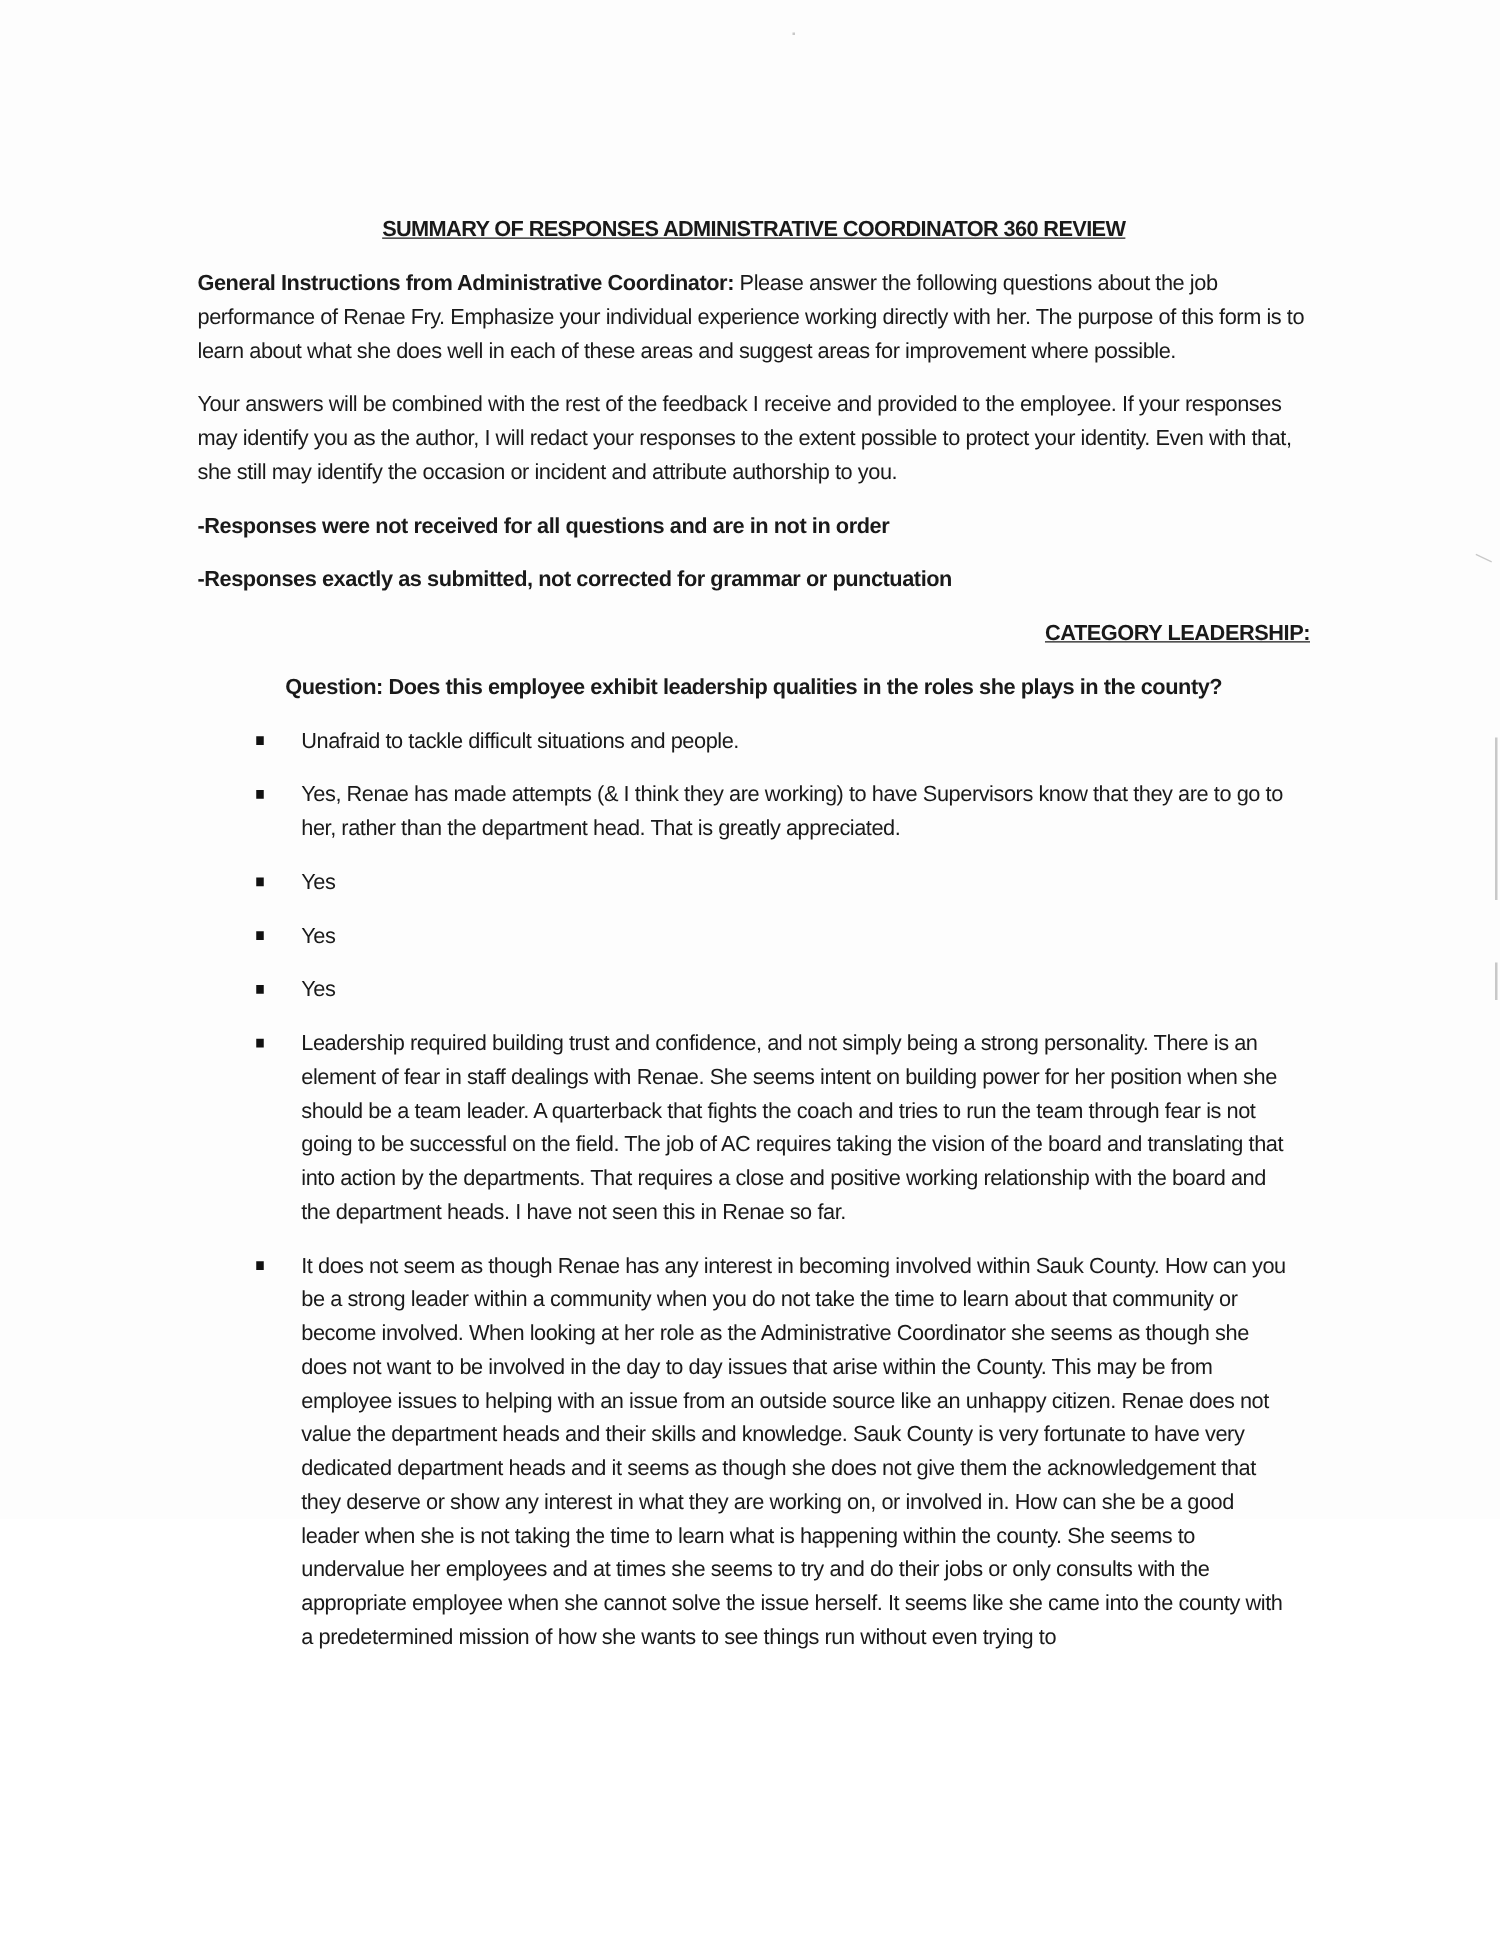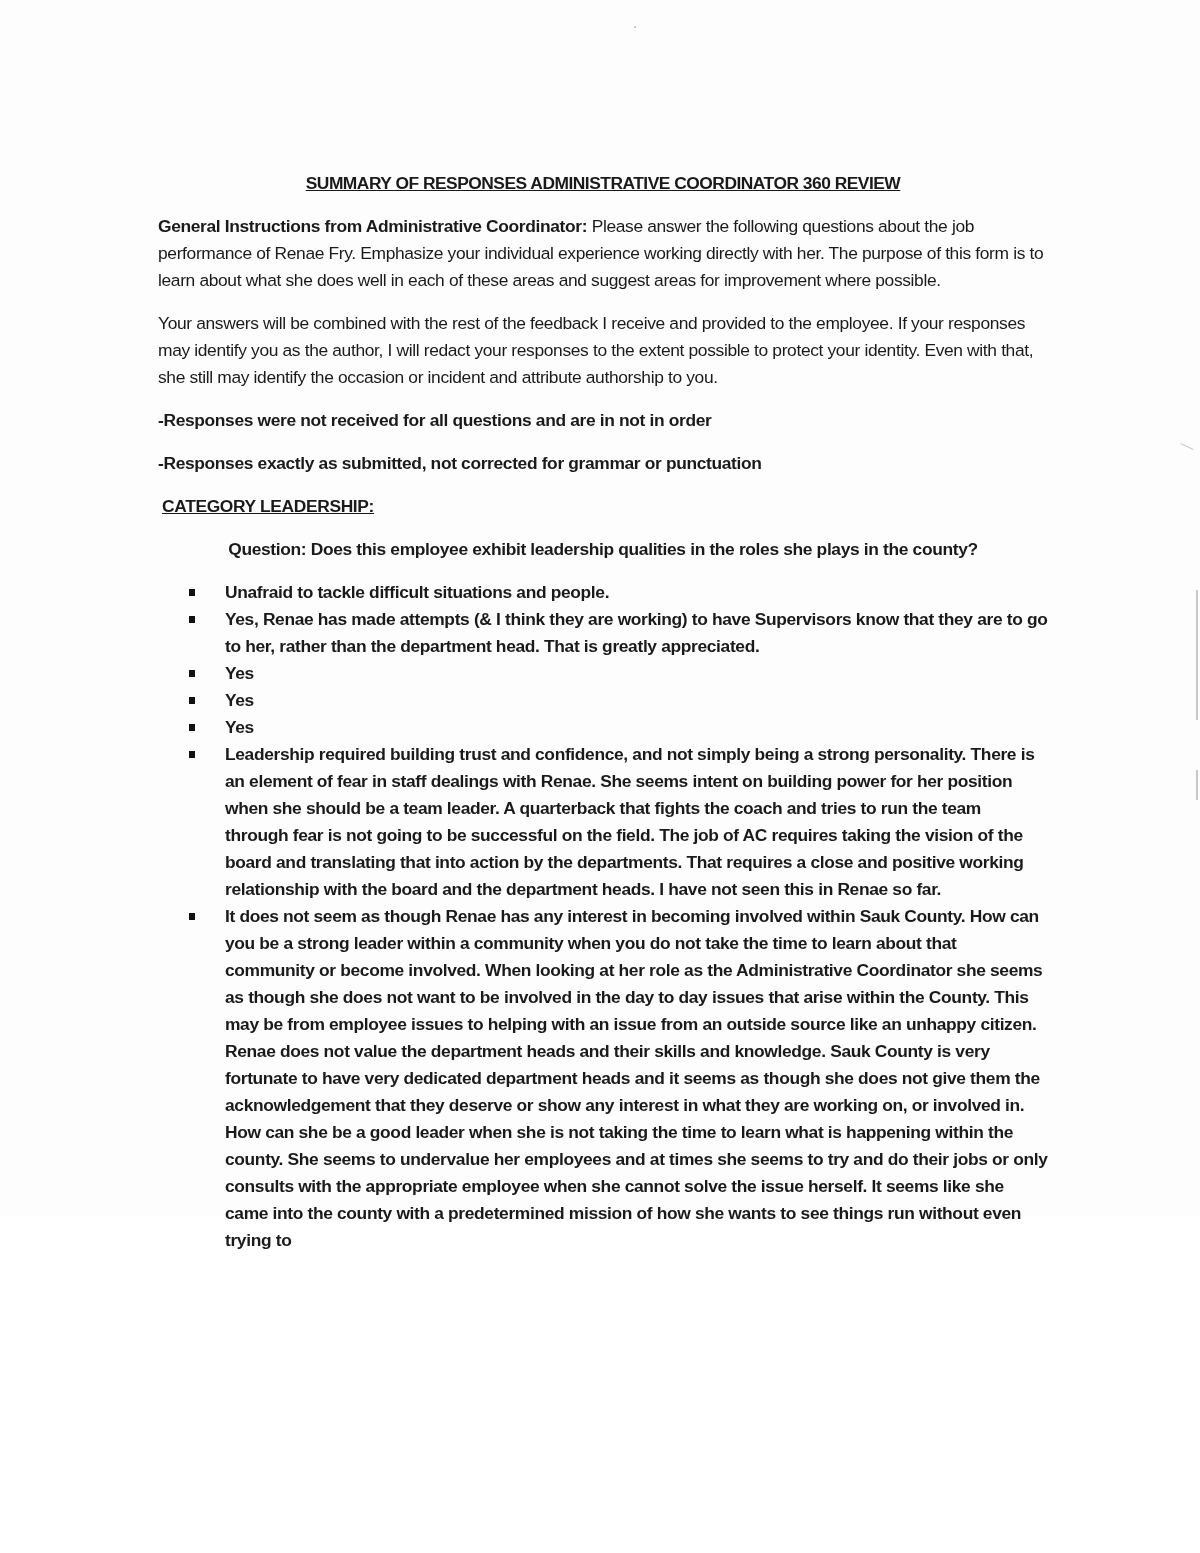--- a/index.html
+++ b/index.html
@@ -46,37 +46,37 @@
   .bold {
     font-weight: bold;
   }
   .note {
     font-weight: bold;
     margin: 0 0 16px 0;
   }
   .category {
     font-weight: bold;
     text-decoration: underline;
-    margin: 0 0 16px 4px;
+    margin: 0 0 16px 16px;
+    text-align: right;
   }
   .question {
     font-weight: bold;
     margin: 0 0 16px 0;
     text-align: center;
   }
   ul.responses {
     list-style: none;
     margin: 0;
     padding: 0 0 0 67px;
   }
   ul.responses li {
     position: relative;
-    margin: 0;
+    margin: 16px;
     padding: 0;
-    font-weight: bold;
   }
   .bullet-icon {
     position: absolute;
     left: -36px;
     top: 10px;
     width: 6px;
     height: 7px;
     background: #111;
   }
   .scan-mark {

